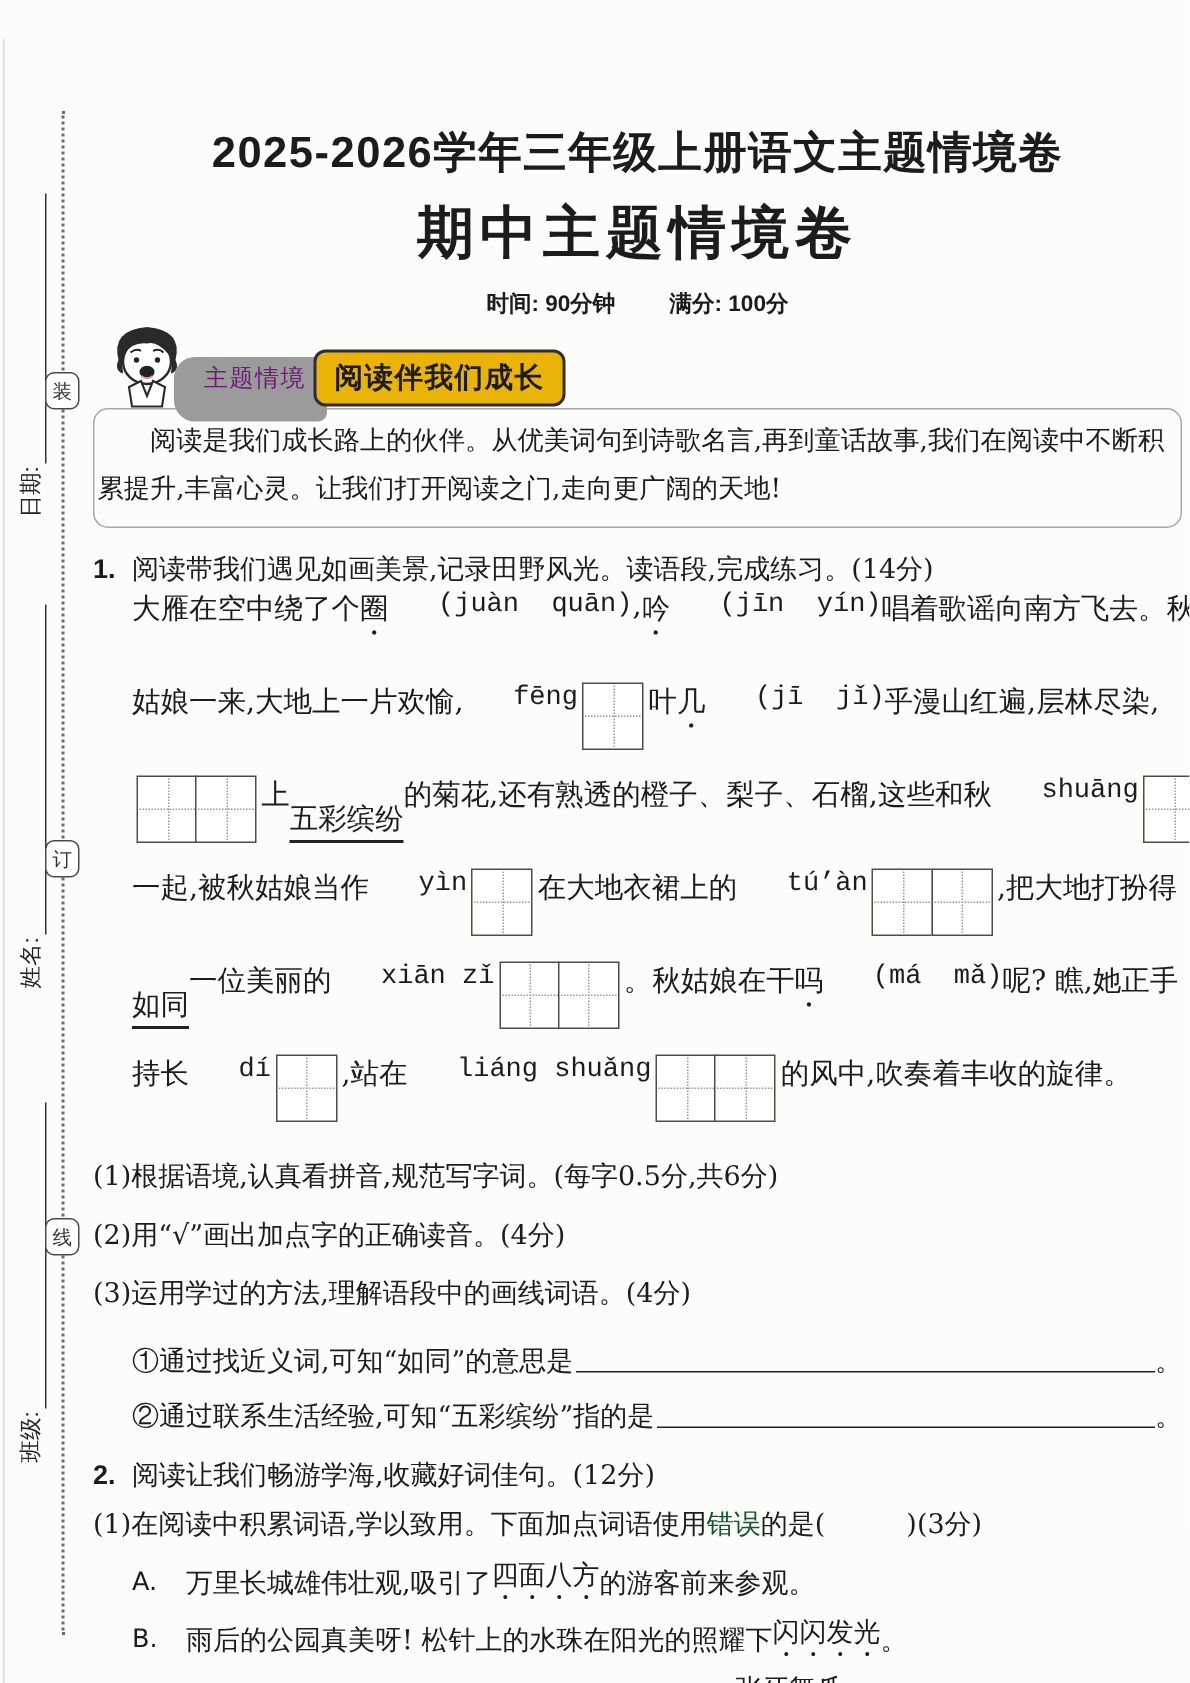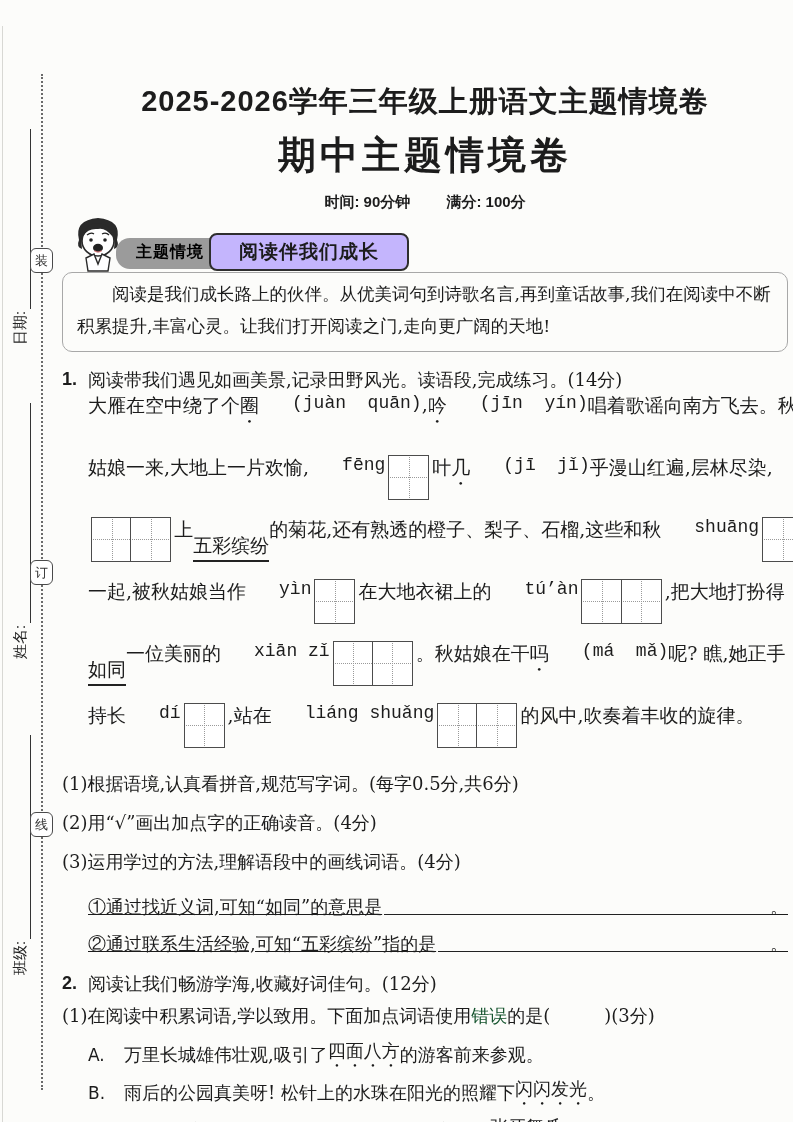--- a/index.html
+++ b/index.html
@@ -27,48 +27,48 @@
           font-family:"Liberation Sans",sans-serif;letter-spacing:1px;}
   .paper{margin:8px 0 0;text-align:center;font-size:38px;font-weight:700;
          font-family:"Liberation Sans",sans-serif;letter-spacing:4px;}
   .info{margin:12px 0 0;text-align:center;font-size:15px;font-weight:700;
         font-family:"Liberation Sans",sans-serif;}
   .info span{margin:0 16px;}
 
   
   .themerow{position:relative;margin-top:10px;height:46px;}
   .avatar{position:absolute;left:10px;top:-8px;}
-  .badge{position:absolute;left:54px;top:16px;background:#9b9b9b;color:#000000;
-         font-family:"Liberation Sans",sans-serif;font-weight:700;font-size:16px;
-         padding:4px 14px 6px 20px;border-radius:14px 6px 6px 14px;letter-spacing:1px;}
-  .tbox{position:absolute;left:147px;top:11px;background:#c4b5fd;border:2.5px solid #2e2e2e;
+  .badge{position:absolute;left:54px;top:16px;background:#9b9b9b;color:#701a75;
+         font-family:"Liberation Sans",sans-serif;font-weight:400;font-size:16px;
+         padding:4px 14px 18px 20px;border-radius:14px 6px 6px 14px;letter-spacing:1px;}
+  .tbox{position:absolute;left:147px;top:11px;background:#eab308;border:2.5px solid #2e2e2e;
         border-radius:8px;font-family:"Liberation Sans",sans-serif;font-weight:700;
-        font-size:19px;padding:4px 28px;letter-spacing:1px;}
+        font-size:19px;padding:4px 12px;letter-spacing:1px;}
   .introbox{margin-top:4px;border:1.5px solid #a8a8a8;border-radius:10px;
-            padding:6px 14px 8px;font-size:17.5px;line-height:1.82;text-indent:2em;}
+            padding:6px 2px 8px;font-size:17.5px;line-height:1.82;text-indent:2em;}
 
   
   .qrow{display:flex;margin-top:14px;font-size:18px;line-height:1.5;}
   .qnum{flex:0 0 26px;font-weight:700;font-family:"Liberation Sans",sans-serif;}
   .passage{margin-left:26px;}
   .pline{display:flex;align-items:flex-start;height:62px;font-size:19px;}
   .pline span{white-space:pre;}
   .ind{width:42px;}
   .py{font-family:Liberation Mono, monospace;font-size:18px;margin-left:33px;}
   .dot{text-emphasis:filled dot #1c1c1c;-webkit-text-emphasis:filled dot #1c1c1c;
        text-emphasis-position:under right;-webkit-text-emphasis-position:under;}
   .ulw{border-bottom:2px solid #222;padding-bottom:1px;margin-top:16px;}
   .tg{display:inline-flex;margin:0 3px;flex:0 0 auto;}
   .cell{width:41px;height:45px;border:1.8px solid #4c4c4c;position:relative;background:#fff;box-sizing:border-box;}
   .cell+.cell{margin-left:-1.8px;}
   .cell::before{content:"";position:absolute;left:1px;right:1px;top:50%;border-top:1px dotted #9a9a9a;}
   .cell::after{content:"";position:absolute;top:1px;bottom:1px;left:50%;border-left:1px dotted #9a9a9a;}
 
   .srow{height:39px;display:flex;align-items:center;font-size:18px;}
-  .frow{margin-left:26px;height:37px;display:flex;align-items:flex-end;font-size:18px;text-decoration:underline;}
+  .frow{margin-left:26px;height:37px;display:flex;align-items:flex-end;font-size:18px;}
   .frow .blank{flex:1;border-bottom:1.6px solid #222;margin:0 0 4px 2px;height:10px;}
   .frow .tail{margin-bottom:0;}
   .err{color:#14532d;}
   .opt{margin-left:26px;height:38px;display:flex;align-items:center;font-size:18px;}
   .olabel{flex:0 0 36px;font-family:"DejaVu Sans","Liberation Sans",sans-serif;font-size:17px;}
 </style>
 </head>
 <body>
 
 <div class="page">

